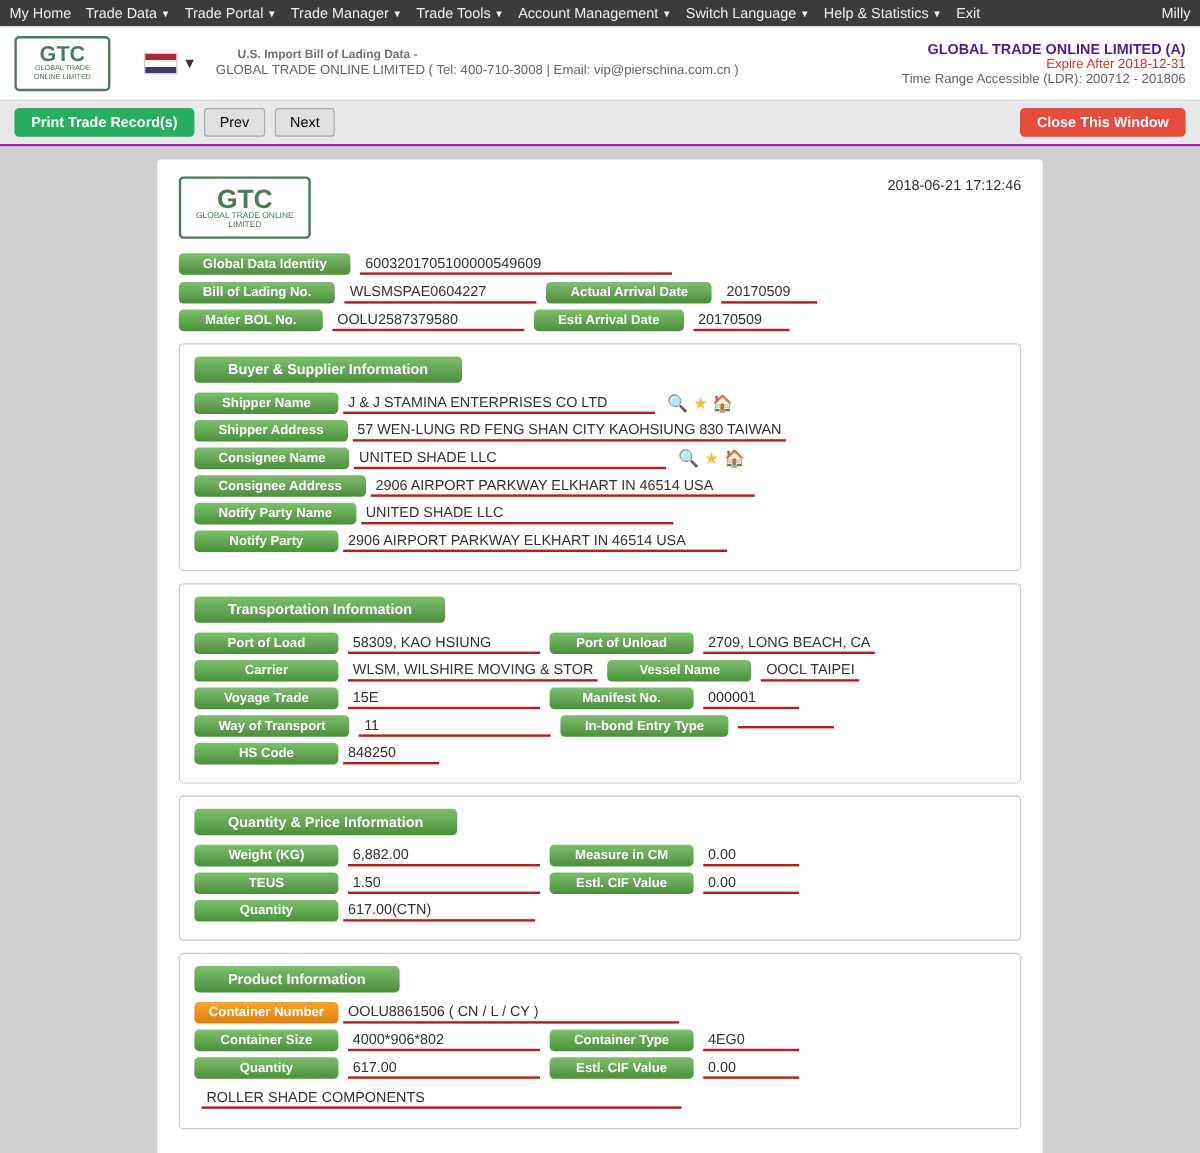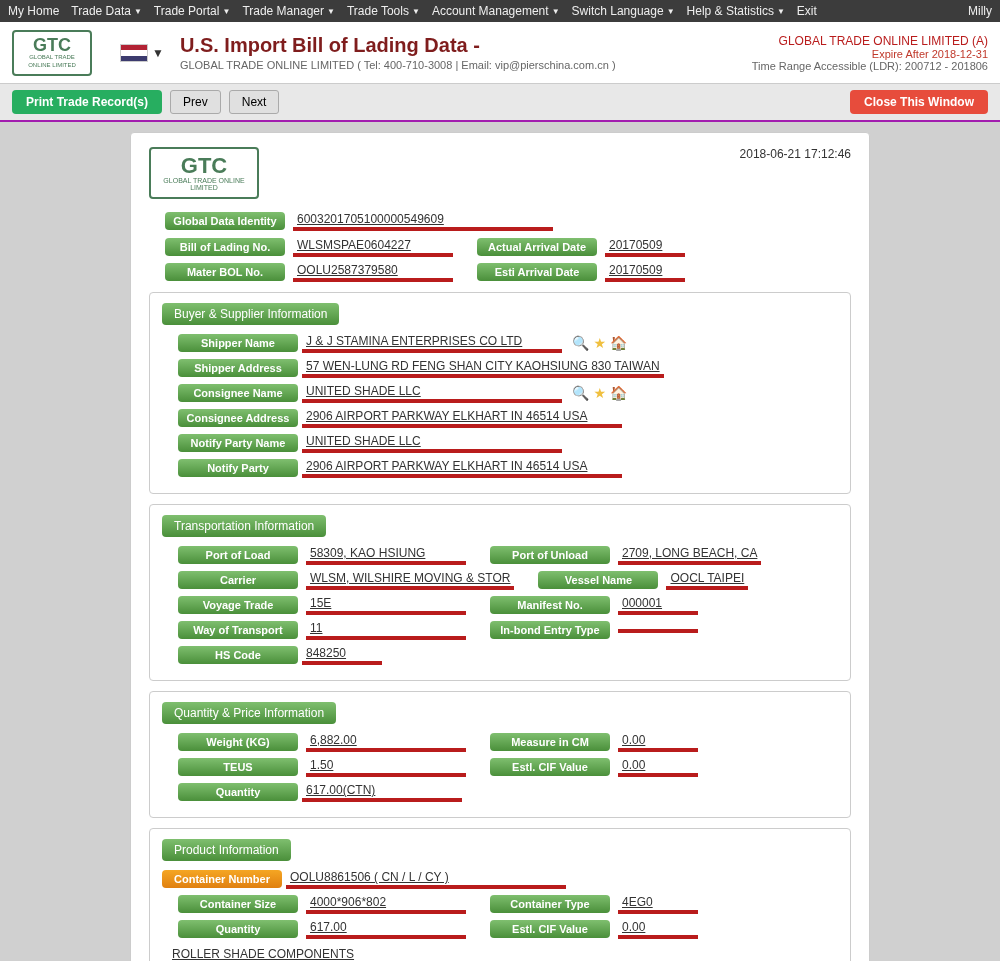--- a/index.html
+++ b/index.html
@@ -37,24 +37,24 @@
       border-radius: 4px;
       display: flex; flex-direction: column;
       align-items: center; justify-content: center;
       margin-right: 8px;
     }
     .logo-gtc { font-size: 18px; font-weight: bold; color: #4a7c59; line-height: 1; }
     .logo-sub { font-size: 6px; color: #4a7c59; text-align: center; line-height: 1.2; }
     .flag-area { display: flex; align-items: center; margin-right: 16px; }
     .flag { width: 28px; height: 18px; background: linear-gradient(to bottom, #b22234 33%, #fff 33%, #fff 66%, #3c3b6e 66%); margin-right: 4px; border: 1px solid #ccc; }
     .header-title-area { flex: 1; }
-    .header-title { font-size: 20px; font-weight: bold; color: #7f1d1d; }
+    .header-title { font-size: 10px; font-weight: bold; color: #737373; margin-left: 18px; }
     .header-company { font-size: 11px; color: #666; margin-top: 2px; }
     .header-right { text-align: right; }
-    .header-brand { color: #b91c1c; font-weight: normal; font-size: 12px; }
+    .header-brand { color: #4c1d95; font-weight: bold; font-size: 12px; }
     .header-expire { color: #c0392b; font-size: 11px; }
     .header-range { color: #666; font-size: 11px; }
 
     
     .toolbar {
       background: #e8e8e8;
       padding: 6px 12px;
       display: flex;
       align-items: center;
       gap: 8px;
@@ -107,27 +107,26 @@
     .doc-logo-gtc { font-size: 22px; font-weight: bold; color: #4a7c59; line-height: 1; }
     .doc-logo-sub { font-size: 7px; color: #4a7c59; text-align: center; }
     .doc-timestamp { font-size: 12px; color: #333; text-align: right; }
 
     
     .field-label {
       display: inline-block;
       background: linear-gradient(to bottom, #7fbf6f, #4a8f3a);
       color: #fff;
       border-radius: 4px;
-      padding: 3px 8px;
+      padding: 3px 20px;
       font-size: 11px;
       font-weight: bold;
       white-space: nowrap;
       min-width: 120px;
       text-align: center;
-      margin-left: 16px;
     }
 
     
     .identity-row {
       display: flex;
       align-items: center;
       margin-bottom: 6px;
       gap: 8px;
     }
 
@@ -137,48 +136,47 @@
       align-items: center;
       margin-bottom: 5px;
       gap: 4px;
     }
 
     
     .section-header {
       background: linear-gradient(to bottom, #7fbf6f, #4a8f3a);
       color: #fff;
       border-radius: 4px;
-      padding: 4px 12px;
+      padding: 4px 28px;
       font-size: 12px;
-      font-weight: normal;
+      font-weight: bold;
       display: inline-block;
       margin-bottom: 8px;
       text-align: center;
     }
     .section-wrapper {
       border: 1px solid #ccc;
       border-radius: 4px;
       padding: 10px 12px;
       margin-bottom: 10px;
     }
 
     
     .icon-search { cursor: pointer; font-size: 14px; color: #666; }
     .icon-star { cursor: pointer; font-size: 14px; color: #f0c040; }
     .icon-home { cursor: pointer; font-size: 14px; color: #888; }
     .icons-group { display: flex; gap: 4px; align-items: center; margin-left: 6px; }
 
     
     .uv {
-      border-bottom: 4px solid #b91c1c;
+      border-bottom: 2px solid #b91c1c;
       min-width: 80px;
       display: inline-block;
       padding: 1px 4px;
       font-size: 12px;
-      text-decoration: underline;
     }
 
     
     .two-col-row {
       display: flex;
       align-items: center;
       margin-bottom: 5px;
       gap: 8px;
     }
 

